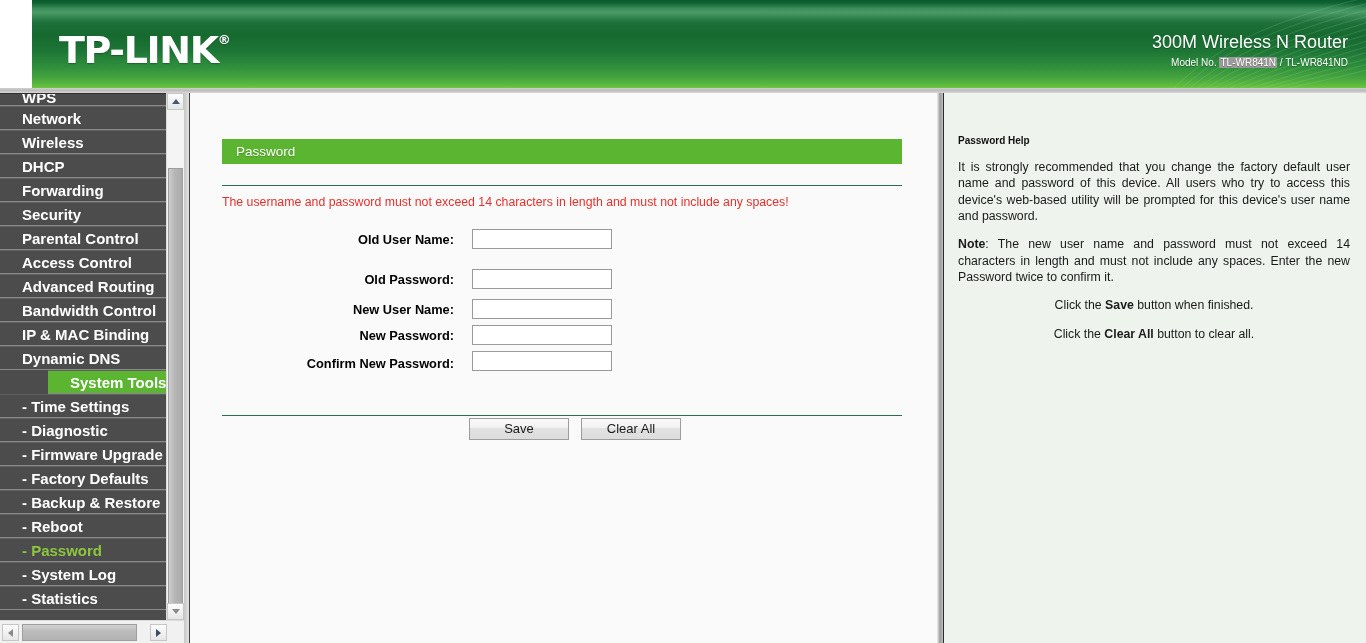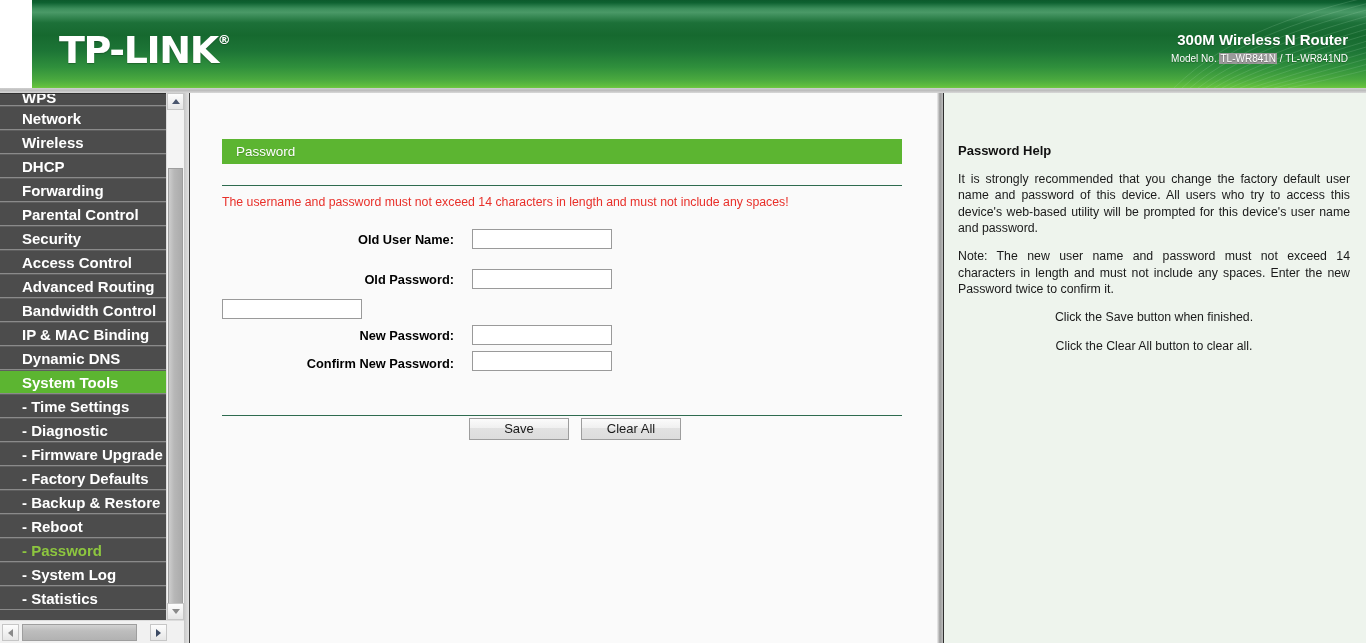--- a/index.html
+++ b/index.html
@@ -40,21 +40,21 @@
     text-shadow: 0 1px 1px rgba(0,0,0,0.25);
   }
   .logo .reg { font-size: 13px; vertical-align: top; position: relative; top: 2px; letter-spacing: 0; }
 
   .model-block {
     position: absolute; right: 50px; top: 31px;
     text-align: right;
     color: #ffffff;
   }
   .model-title {
-    font-size: 15px; font-weight: bold; line-height: 1.25;
+    font-size: 18px; font-weight: normal; line-height: 1.25;
     text-shadow: 0 1px 1px rgba(0,0,0,0.3);
   }
   .model-sub {
     font-size: 10px; font-weight: normal; line-height: 1.4; margin-top: 2px;
     text-shadow: 0 1px 1px rgba(0,0,0,0.3);
   }
   .model-sel {
     background: #9a9a9a;
     color: #ffffff;
     padding: 0 1px;
@@ -87,20 +87,21 @@
     white-space: nowrap;
     overflow: hidden;
     cursor: pointer;
   }
   .nav-item.clipped { height: 12px; line-height: 8px; border-top: none; }
   .nav-item.sub { padding-left: 22px; }
   .nav-item.active-parent {
     background: #5cb531;
     color: #ffffff;
     border-bottom: 1px solid #8a8a8a;
+    margin-left: 48px;
   }
   .nav-item.active-sub {
     color: #8dc63f;
   }
 
   .sb-vtrack {
     position: absolute; left: 166px; top: 93px;
     width: 18px; height: 527px;
     background: #f4f4f4;
     border-left: 1px solid #dcdcdc;
@@ -238,34 +239,34 @@
   }
   .help {
     position: absolute; left: 943px; top: 93px;
     width: 423px; height: 550px;
     background: #eef4ed;
     padding: 42px 16px 0 14px;
     overflow: hidden;
     border-left: 1px solid #2f2f2f;
   }
   .help h2 {
-    margin: 8px 0 13px 0;
-    font-size: 13px;
+    margin: 0 0 13px 0;
+    font-size: 10px;
     font-weight: bold;
     color: #111111;
   }
   .help p {
     margin: 0 0 12px 0;
     font-size: 12.3px;
     line-height: 1.33;
     color: #1a1a1a;
     text-align: justify;
   }
   .help p.nojust { text-align: center; }
-  .help b { font-weight: normal; }
+  .help b { font-weight: bold; }
 </style>
 </head>
 <body>
 
 <div id="app">
 
   <div class="header">
     <svg class="header-swoosh" viewBox="0 0 420 88" preserveAspectRatio="none">
       <g fill="none" stroke="#a9d9b4" stroke-width="0.7" opacity="0.5">
         <path d="M420,-10 C330,10 250,34 196,88"></path>
@@ -292,22 +293,22 @@
     </div>
   </div>
   <div class="header-underline"></div>
 
   <div class="sidebar" id="sidebar-nav">
       <div class="nav-item clipped">WPS</div>
       <div class="nav-item">Network</div>
       <div class="nav-item">Wireless</div>
       <div class="nav-item">DHCP</div>
       <div class="nav-item">Forwarding</div>
+      <div class="nav-item">Security</div>
       <div class="nav-item">Parental Control</div>
-      <div class="nav-item">Security</div>
       <div class="nav-item">Access Control</div>
       <div class="nav-item">Advanced Routing</div>
       <div class="nav-item">Bandwidth Control</div>
       <div class="nav-item">IP &amp; MAC Binding</div>
       <div class="nav-item">Dynamic DNS</div>
       <div class="nav-item active-parent">System Tools</div>
       <div class="nav-item sub">- Time Settings</div>
       <div class="nav-item sub">- Diagnostic</div>
       <div class="nav-item sub">- Firmware Upgrade</div>
       <div class="nav-item sub">- Factory Defaults</div>
@@ -352,20 +353,21 @@
     <div id="form-rows">
         <div class="form-row" style="left: 32px; top: 136px;">
           <div class="form-label">Old User Name:</div>
           <input class="form-input" type="text" value="" style="">
         </div>
         <div class="form-row" style="left: 32px; top: 176px;">
           <div class="form-label">Old Password:</div>
           <input class="form-input" type="text" value="" style="">
         </div>
         <div class="form-row" style="left: 32px; top: 206px;">
+          <div class="form-label">New User Name:</div>
           <input class="form-input" type="text" value="" style="">
         </div>
         <div class="form-row" style="left: 32px; top: 232px;">
           <div class="form-label">New Password:</div>
           <input class="form-input" type="text" value="" style="">
         </div>
         <div class="form-row" style="left: 32px; top: 258px; align-items: flex-end;">
           <div class="form-label">Confirm New Password:</div>
           <input class="form-input" type="text" value="" style="">
         </div>

